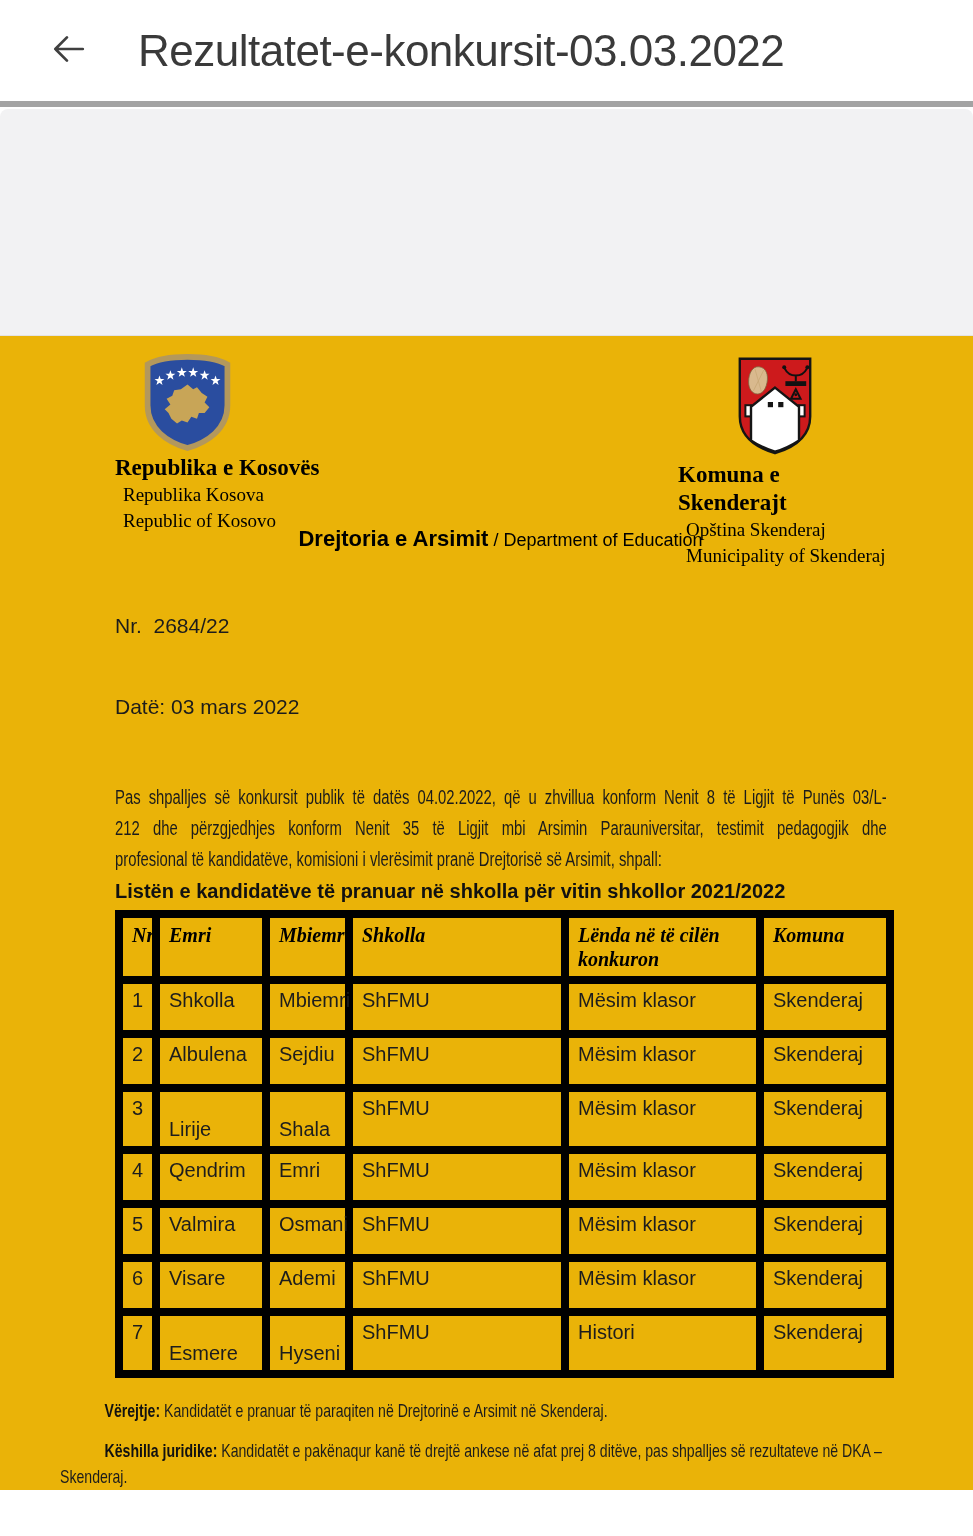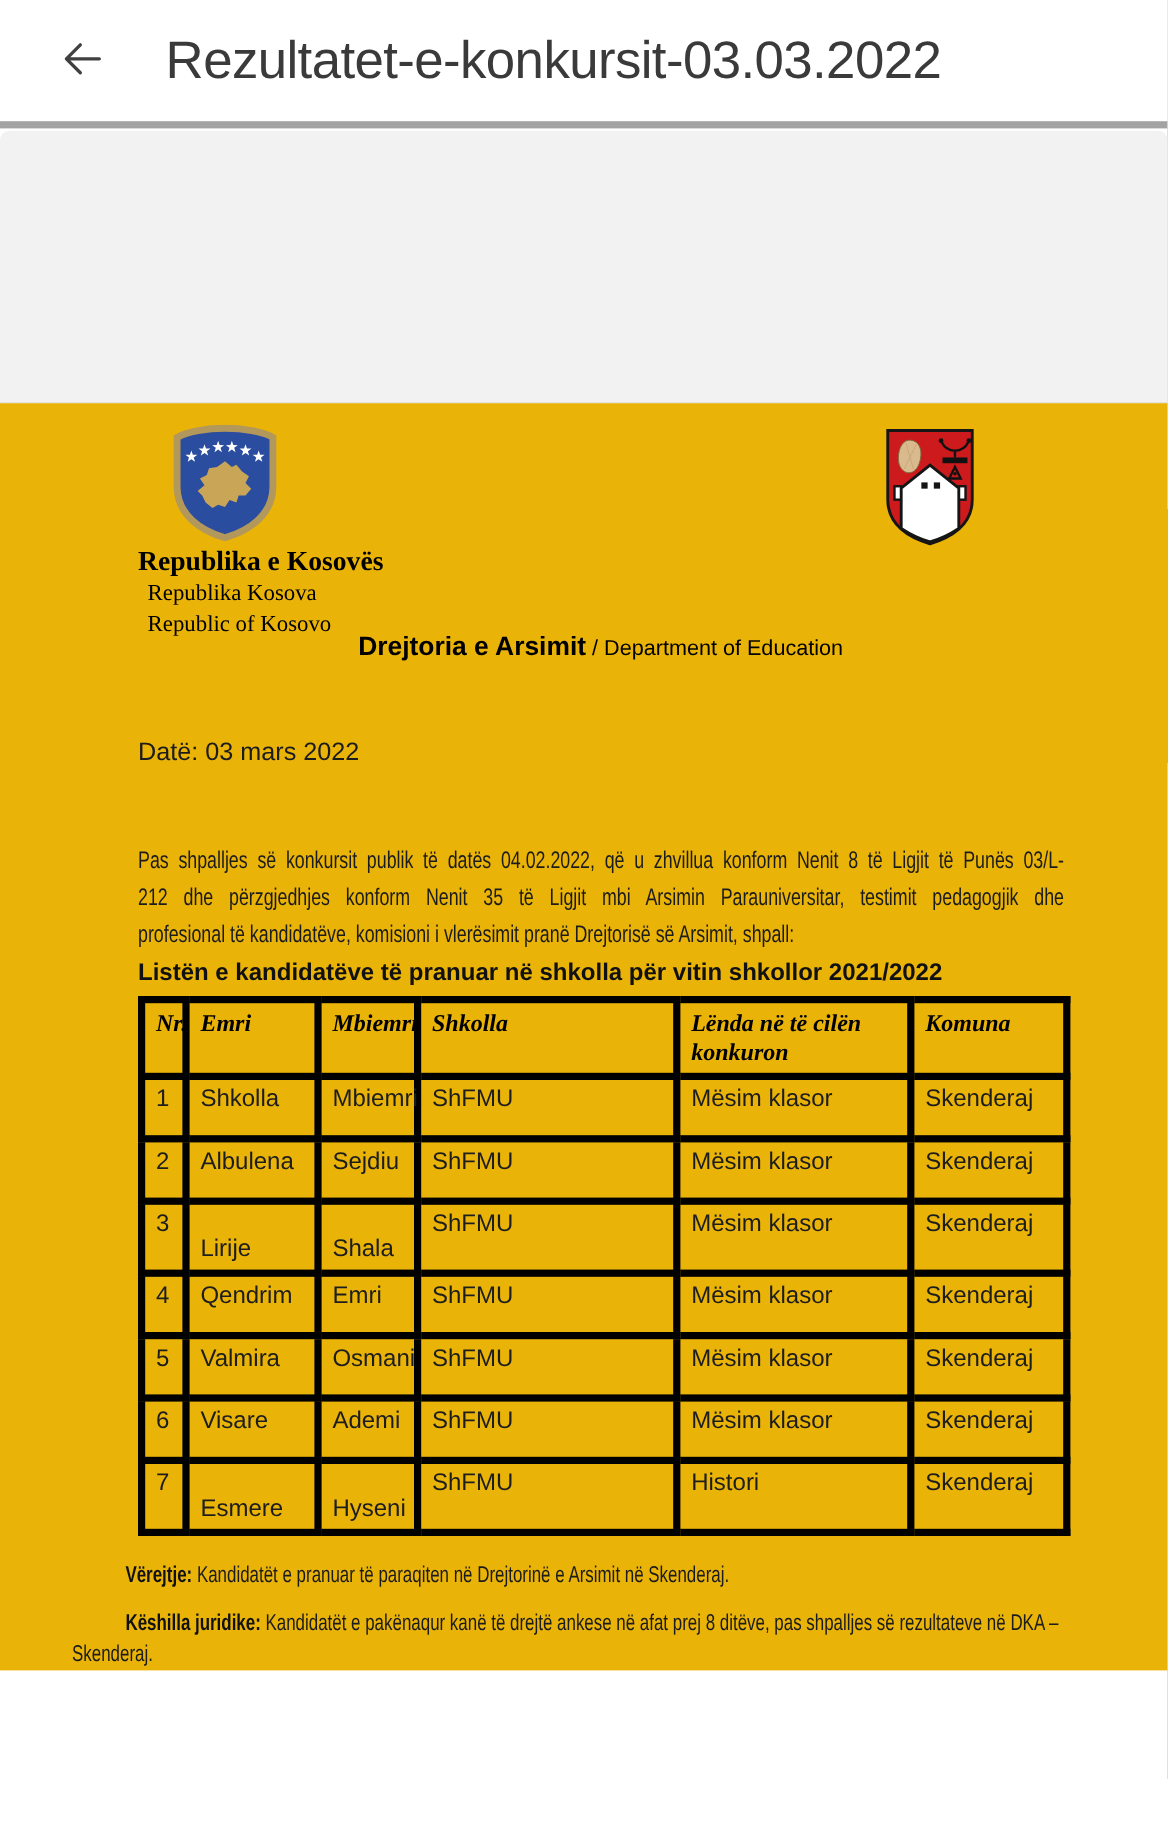--- a/index.html
+++ b/index.html
@@ -47,21 +47,21 @@
   .intro {
     margin-top:8px; width:1040px; transform:scaleX(0.742); transform-origin:0 0;
     font-size:20px; line-height:31px; color:#1c1c1c;
   }
   .intro .just { text-align:justify; text-align-last:justify; }
   .list-title { margin-top:2px; font-size:20px; font-weight:700; color:#111; line-height:28px; }
   
   table.results {
     border-collapse:collapse; table-layout:fixed; width:771px; margin-top:5px;
   }
-  table.results th, table.results td { border:6px solid #000000; }
+  table.results th, table.results td { border:8px solid #000000; }
   table.results th {
     font-family:"Liberation Serif", serif; font-style:italic; font-weight:700;
     font-size:20px; text-align:left; vertical-align:top; padding:5px 9px; line-height:24px;
     height:44px;
   }
   table.results td {
     font-size:20px; color:#1d1d1d; vertical-align:top; padding:5px 9px; height:36px; line-height:23px;
   }
   table.results tr.tall td { height:44px; }
   table.results td.vb { vertical-align:bottom; padding-bottom:5px;border-radius:20px; }
@@ -135,27 +135,33 @@
           <rect x="63" y="34" width="26" height="6" fill="#111"></rect>
           <circle cx="76" cy="51" r="1.8" fill="#111"></circle>
           <rect x="13" y="64" width="7" height="14" fill="#ffffff" stroke="#151515" stroke-width="2.5"></rect>
           <rect x="80" y="64" width="7" height="14" fill="#ffffff" stroke="#151515" stroke-width="2.5"></rect>
           <path d="M50 42 L80 66 L80 108 C71 114 61 119 50 122 C39 119 29 114 20 108 L20 66 Z" fill="#ffffff" stroke="#151515" stroke-width="3"></path>
           <rect x="41" y="60" width="6.5" height="6.5" fill="#151515"></rect>
           <rect x="54" y="60" width="6.5" height="6.5" fill="#151515"></rect>
         </svg>
       </div>
 
+      <div class="sk-names">
+        <div class="coat-title">Komuna e Skenderajt</div>
+        <div class="coat-sub">Opština Skenderaj</div>
+        <div class="coat-sub">Municipality of Skenderaj</div>
+      </div>
     </div>
 
     <div class="dept-line">
       <span class="dept-sq">Drejtoria e Arsimit</span><span class="dept-en"> / </span><span class="dept-en">Department of Education</span>
     </div>
 
     <div class="meta">
+      <div>Nr.  2684/22</div>
       <div>Datë: 03 mars 2022</div>
     </div>
 
     <div class="intro">
       <div class="just">Pas shpalljes së konkursit publik të datës 04.02.2022, që u zhvillua konform Nenit 8 të Ligjit të Punës 03/L-</div>
       <div class="just">212  dhe përzgjedhjes konform Nenit 35 të Ligjit mbi Arsimin Parauniversitar, testimit pedagogjik dhe</div>
       <div>profesional të kandidatëve, komisioni i vlerësimit pranë Drejtorisë së Arsimit, shpall:</div>
     </div>
 
     <div class="list-title">Listën e kandidatëve të pranuar në shkolla për vitin shkollor 2021/2022</div>

